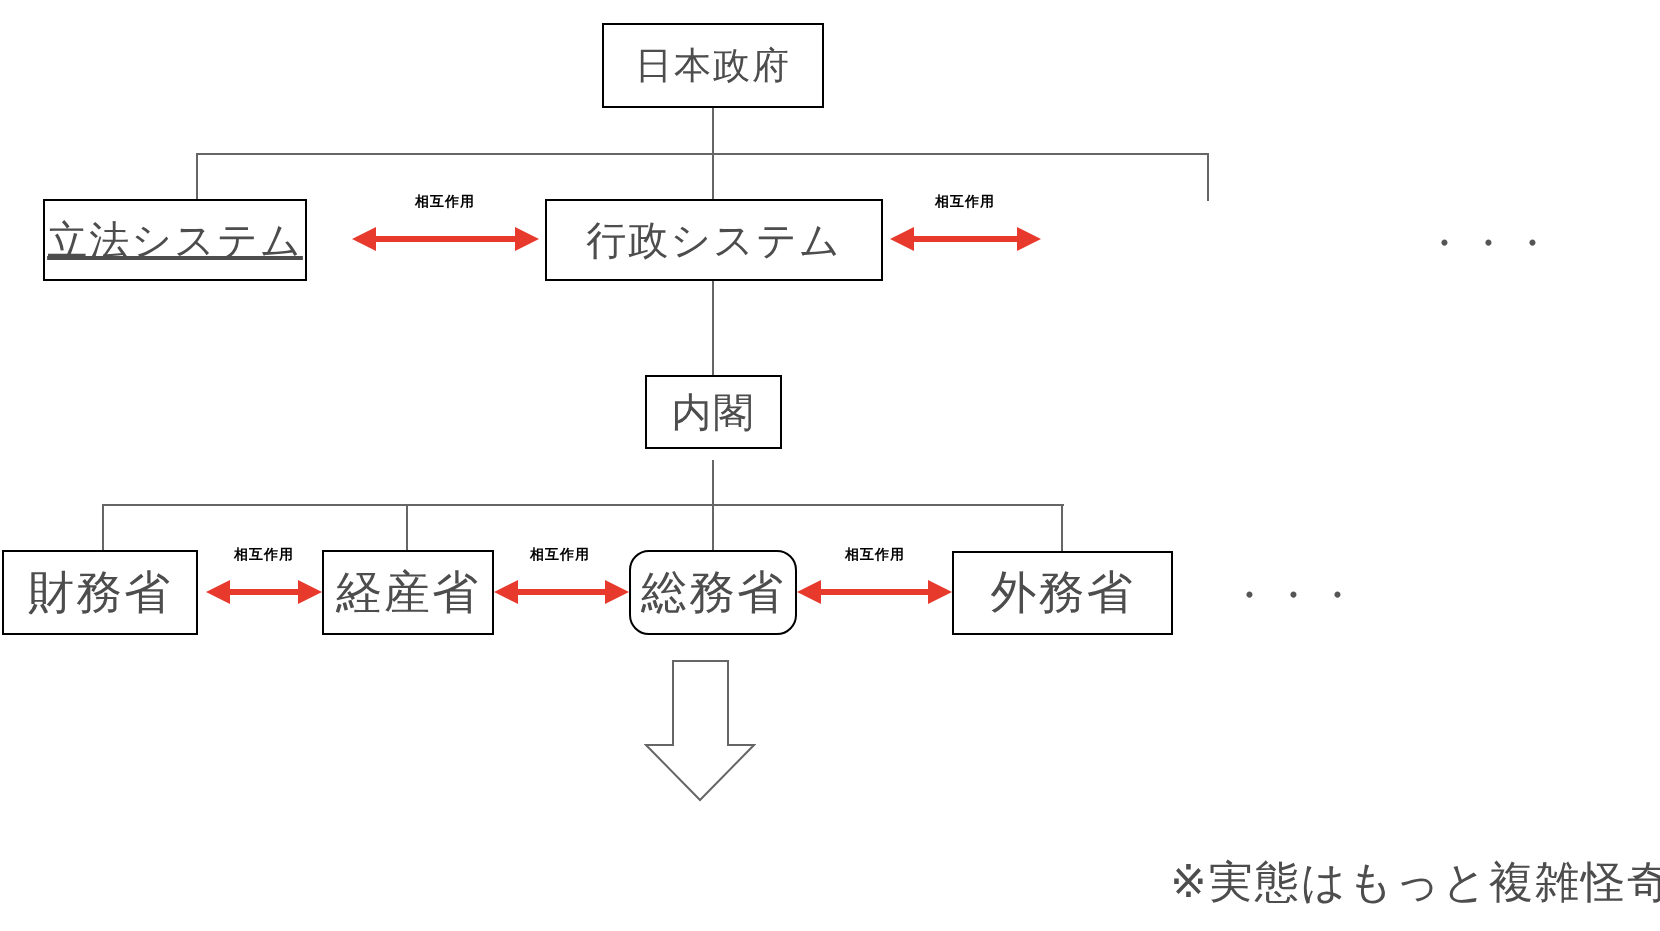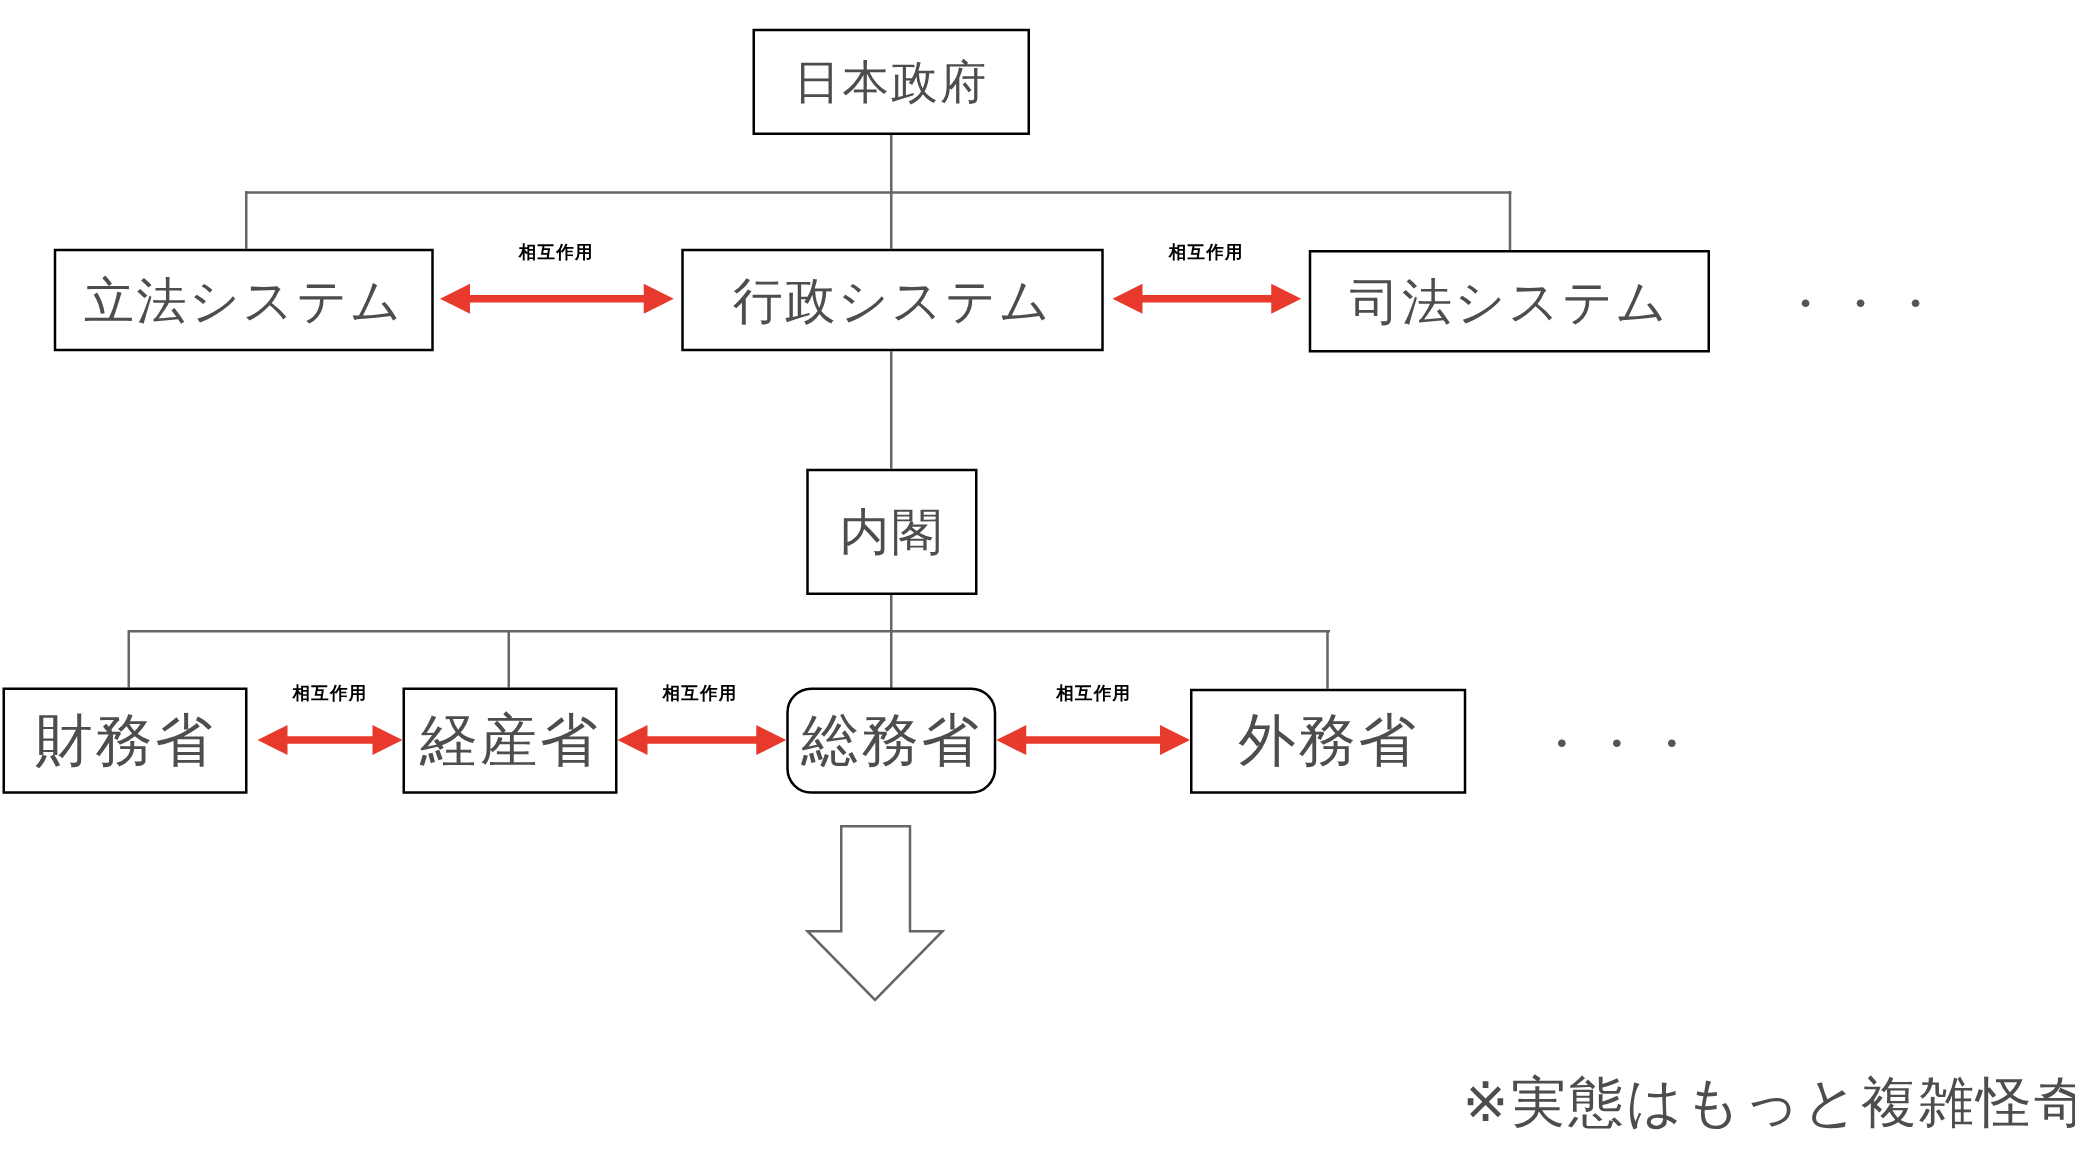--- a/index.html
+++ b/index.html
@@ -83,27 +83,26 @@
   <div class="line" style="left:1207px; top:153px; width:2px; height:48px;"></div>
   <div class="line" style="left:712px; top:280px; width:2px; height:95px;"></div>
   <div class="line" style="left:712px; top:460px; width:2px; height:91px;"></div>
   <div class="line" style="left:103px; top:504px; width:961px; height:2px;"></div>
   <div class="line" style="left:102px; top:504px; width:2px; height:47px;"></div>
   <div class="line" style="left:406px; top:504px; width:2px; height:47px;"></div>
   <div class="line" style="left:1061px; top:504px; width:2px; height:48px;"></div>
 
   <div class="node" style="left:602px; top:23px; width:222px; height:85px; font-size:37px;">日本政府</div>
 
-  <div class="node" style="left:43px; top:199px; width:304px; height:82px;">立法システム</div>
+  <div class="node" style="left:43px; top:199px; width:264px; height:82px;text-decoration:underline;">立法システム</div>
 
   <div class="node" style="left:545px; top:199px; width:338px; height:82px;">行政システム</div>
 
-  <div class="node" style="left:1047px; top:200px; width:321px; height:82px;">司法システム</div>
 
-  <div class="node" style="left:645px; top:375px; width:137px; height:101px;">内閣</div>
+  <div class="node" style="left:645px; top:375px; width:137px; height:74px;">内閣</div>
 
   <div class="node" style="left:2px; top:550px; width:196px; height:85px; font-size:46px;">財務省</div>
 
   <div class="node" style="left:322px; top:550px; width:172px; height:85px; font-size:46px;">経産省</div>
 
   <div class="node" style="left:629px; top:550px; width:168px; height:85px; font-size:46px;border-radius:20px;">総務省</div>
 
   <div class="node" style="left:952px; top:551px; width:221px; height:84px; font-size:46px;">外務省</div>
 
   <div class="ellipsis" style="left:1425px; top:218px;">・・・</div>

